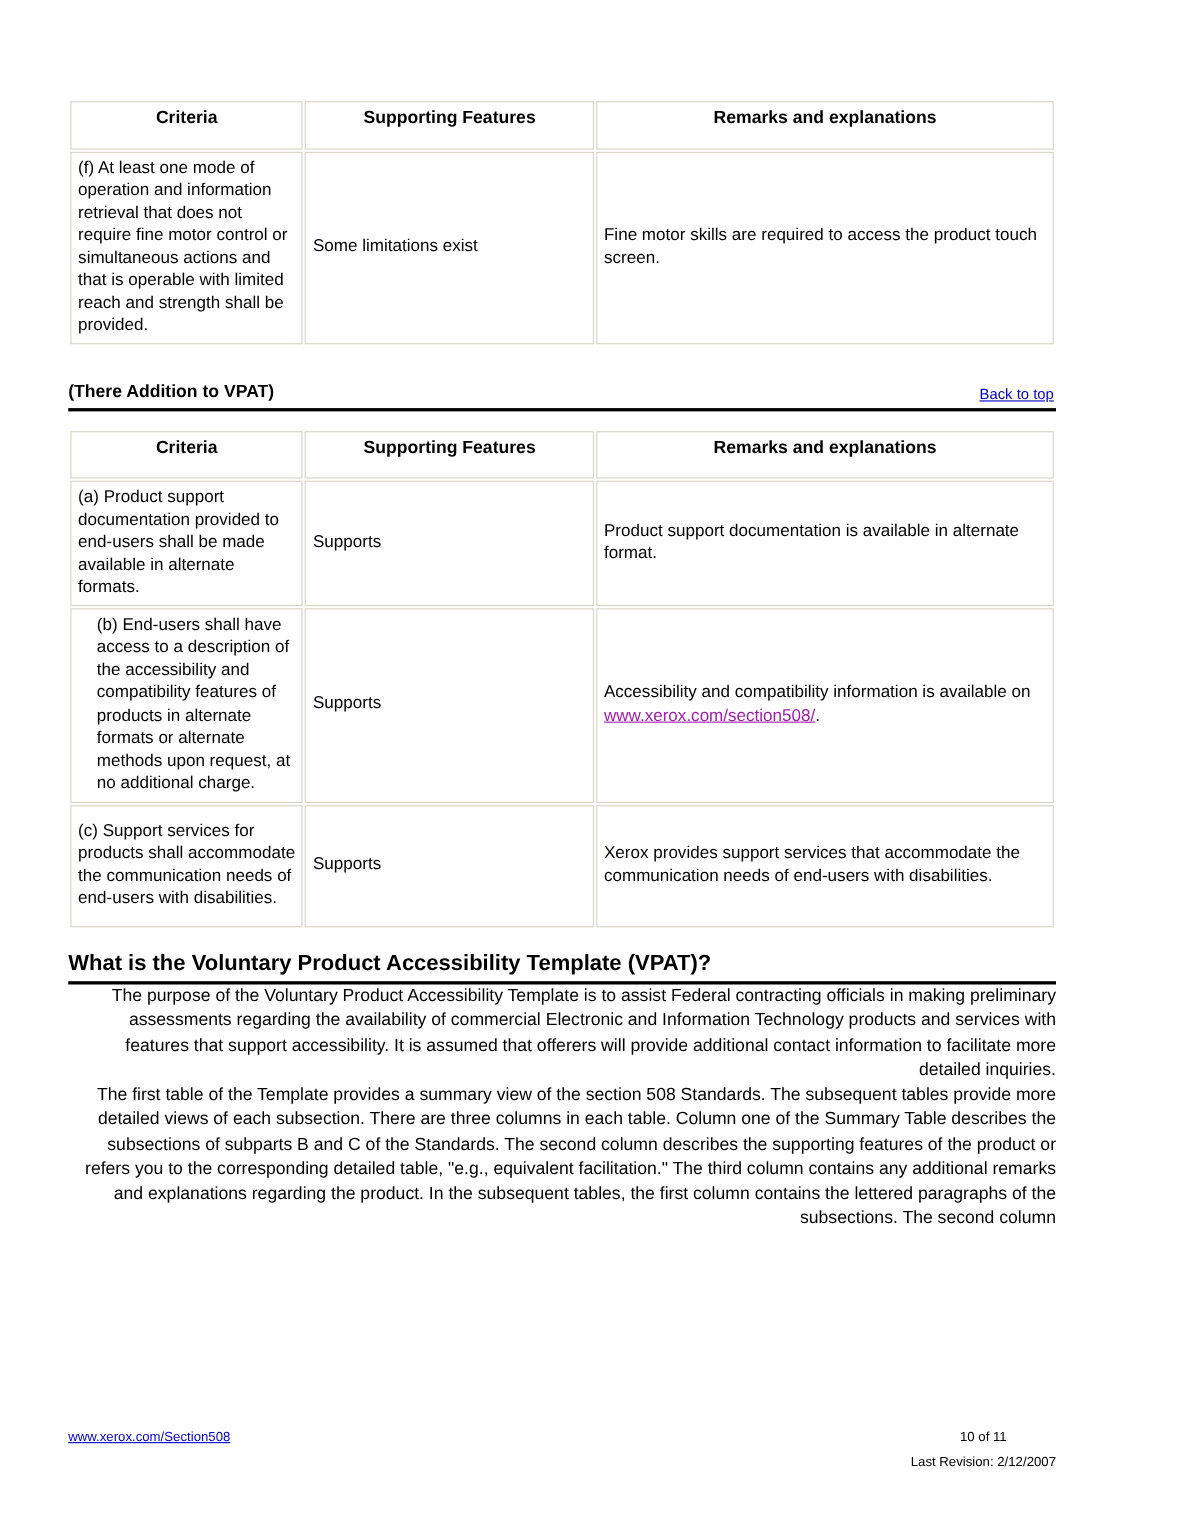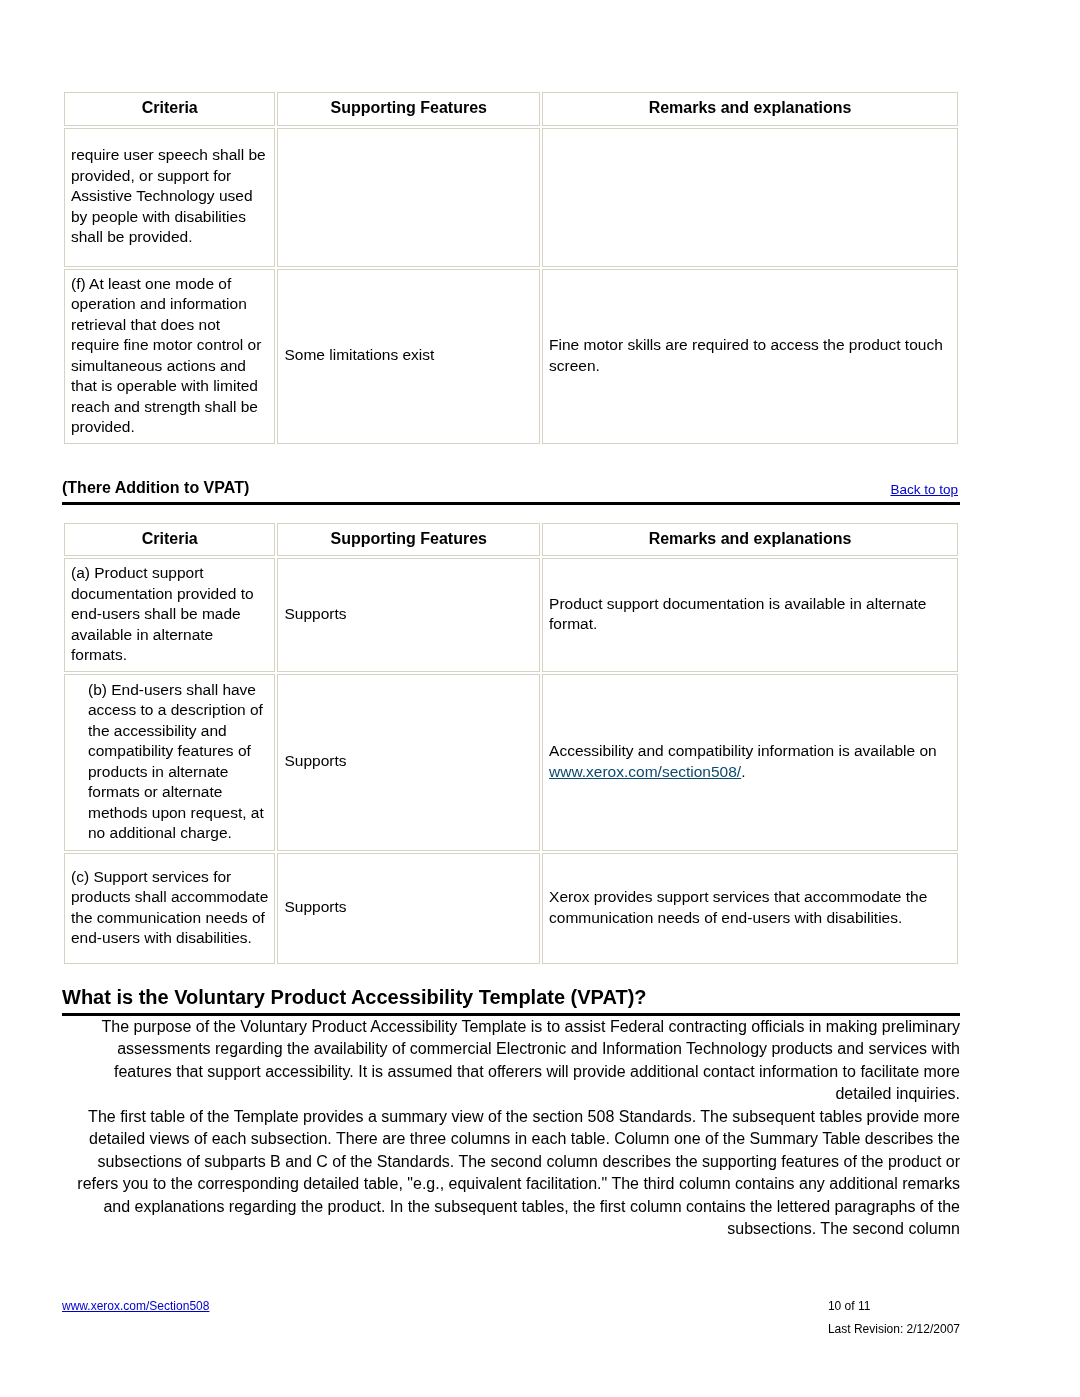--- a/index.html
+++ b/index.html
@@ -39,21 +39,21 @@
     font-size: 15.5px;
     line-height: 20.5px;
     font-weight: normal;
     text-align: left;
   }
   table.vpat th {
     text-align: center;
     font-weight: bold;
     font-size: 16px;
     padding-top: 5px;
-    padding-bottom: 6px;
+    padding-bottom: 16px;
     white-space: nowrap;
   }
   .col-criteria   { width: 211px; }
   .col-support    { width: 262px; }
   .col-remarks    { width: 415px; }
 
   td.cell-criteria { vertical-align: top; padding-top: 6px; }
   td.cell-support  { vertical-align: middle; }
   td.cell-remarks  { vertical-align: middle; }
 
@@ -101,21 +101,21 @@
     font-size: 16px;
     line-height: 22.5px;
     margin: 0;
     text-align: right;
   }
   .para1 { margin-top: 26px; }
   .para2 { margin-top: 25px; }
 
   
   a.link, .link {
-    color: #0c4a6e;
+    color: #a21caf;
     text-decoration: underline;
   }
 
   
   .footer {
     position: absolute;
     left: 0;
     top: 1295px;
     width: 898px;
   }
@@ -124,21 +124,21 @@
     justify-content: space-between;
     align-items: flex-start;
     font-size: 12px;
     line-height: 23px;
   }
   .footer-left {
     color: #0000cc;
     text-decoration: underline;
   }
   .footer-right {
-    text-align: left;
+    text-align: center;
   }
   .footer-right .line2 { display: block; }
 </style>
 </head>
 <body>
 
 <div class="page">
 
   <div style="padding-top:90px;">
     <table class="vpat">
@@ -149,25 +149,20 @@
       </colgroup>
       <thead>
         <tr>
           <th>Criteria</th>
           <th>Supporting Features</th>
           <th>Remarks and explanations</th>
         </tr>
       </thead>
       <tbody>
         <tr>
-          <td class="cell-criteria" style="height:128px;">require user speech shall be provided, or support for Assistive Technology used by people with disabilities shall be provided.</td>
-          <td class="cell-support"></td>
-          <td class="cell-remarks"></td>
-        </tr>
-        <tr>
           <td class="cell-criteria" style="height:163px;margin-top:44px;">(f) At least one mode of operation and information retrieval that does not require fine motor control or simultaneous actions and that is operable with limited reach and strength shall be provided.</td>
           <td class="cell-support">Some limitations exist</td>
           <td class="cell-remarks">Fine motor skills are required to access the product touch screen.</td>
         </tr>
       </tbody>
     </table>
   </div>
 
   <div class="section-head">
     <div class="heading-lines">

